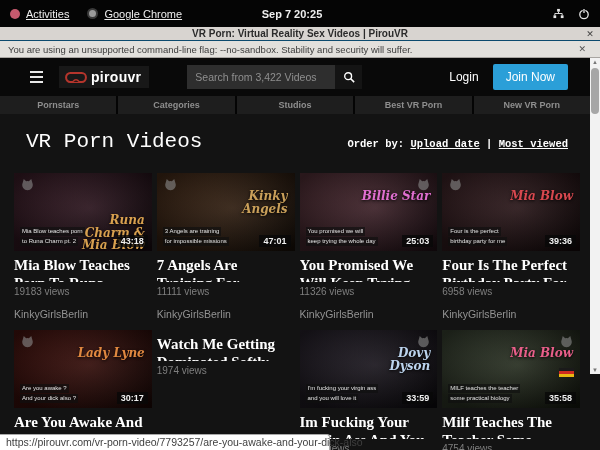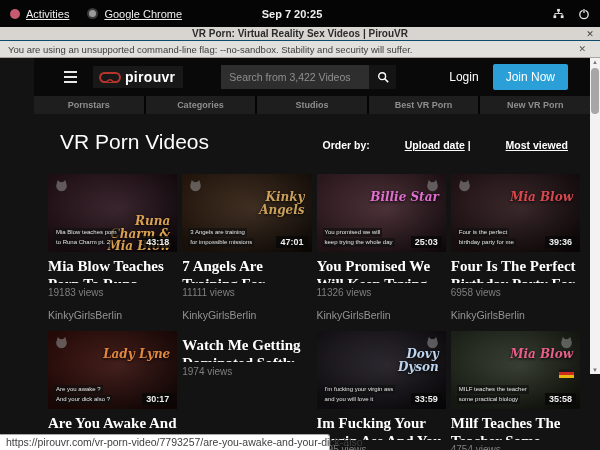--- a/index.html
+++ b/index.html
@@ -20,21 +20,21 @@
   .titlebar { height:14px; background:#d8d4d0; display:flex; align-items:center; border-bottom:1px solid #0c4a6e; }
   .titlebar .wtitle { flex:1; text-align:center; font-size:10px; font-weight:bold; color:#2b2b2b; }
   .titlebar .wclose { width:20px; text-align:center; font-size:9px; color:#444; cursor:pointer; }
 
   
   .infobar { height:17px; background:#e2e0dc; border-bottom:1px solid #a8a5a1; display:flex; align-items:center; padding:0 8px; }
   .infobar .msg { flex:1; font-size:9.5px; color:#3c3c3c; }
   .infobar .iclose { font-size:9px; color:#555; padding:0 6px; cursor:pointer; }
 
   
-  .webarea { position:relative; height:316px; background:#131313;padding-left:34px; }
+  .webarea { position:relative; height:316px; background:#131313; }
   .inner { margin-right:10px; }
 
   
   .vscroll { position:absolute; top:0; right:0; bottom:0; width:10px; background:#f2f2f2; font-size:6px; color:#777; text-align:center; }
   .vscroll .arr-up { position:absolute; top:1px; left:0; right:0; }
   .vscroll .arr-dn { position:absolute; bottom:1px; left:0; right:0; }
   .vscroll .sthumb { position:absolute; top:10px; left:1px; width:8px; height:46px; background:#a6a6a6; border-radius:4px; }
 
   
   .siteheader { height:38px; background:#090909; display:flex; align-items:center; padding:0 22px 0 30px; }
@@ -48,24 +48,24 @@
   .sbtn { width:27px; height:24px; background:#141414; border:none; display:flex; align-items:center; justify-content:center; cursor:pointer; }
   .login { margin-left:auto; color:#fff; font-size:12px; cursor:pointer; }
   .joinbtn { margin-left:14px; border:none; color:#fff; font-size:12px; padding:6px 13px; border-radius:2px; cursor:pointer; font-family:"Liberation Sans", sans-serif; }
 
   
   .nav { display:flex; gap:2px; background:#040404; }
   .nav .nitem { flex:1; background:#1e1e1e; color:#8e8e8e; font-size:9px; font-weight:bold; text-align:center; padding:4px 0; cursor:pointer; }
 
   
   .content { padding:12px 10px 0 14px; }
-  .headrow { display:flex; align-items:baseline; margin:4px 12px 20px 12px; }
+  .headrow { display:flex; align-items:baseline; margin:4px 12px 20px 12px;font-family:Liberation Mono, monospace; }
   .headrow h1 { font-size:21px; font-weight:400; color:#fdfdfd; }
   .orderby { margin-left:auto; font-size:10.5px; font-weight:bold; color:#fff; }
-  .orderby a { color:#fff; text-decoration:underline; cursor:pointer;margin-left:32px; }
+  .orderby a { color:#fff; text-decoration:underline; cursor:pointer; }
 
   .grid { display:grid; grid-template-columns:repeat(4,1fr); column-gap:5px; row-gap:9px; }
   .card { position:relative; }
   .thumb { position:relative; height:78px; overflow:hidden; background:#222; cursor:pointer; }
   .thumb::after { content:""; position:absolute; inset:0; background:radial-gradient(ellipse at 55% 45%, rgba(255,255,255,0.07), rgba(0,0,0,0.55) 85%); }
   .studio-logo { position:absolute; top:4px; left:6px; z-index:2; opacity:.6; }
   .studio-logo.tr { left:auto; right:6px; }
   .oname { position:absolute; right:7px; top:22%; z-index:2; font-family:"DejaVu Serif", serif; font-style:italic; font-weight:bold; font-size:12px; line-height:1.05; text-align:right; max-width:70px; text-shadow:0 1px 3px rgba(0,0,0,.9); }
   .cap { position:absolute; left:6px; bottom:5px; z-index:2; display:flex; flex-direction:column; gap:1px; align-items:flex-start; }
   .cap span { font-size:6px; color:#e3e3e3; background:rgba(15,15,15,.65); padding:0 2px; line-height:1.5; }

